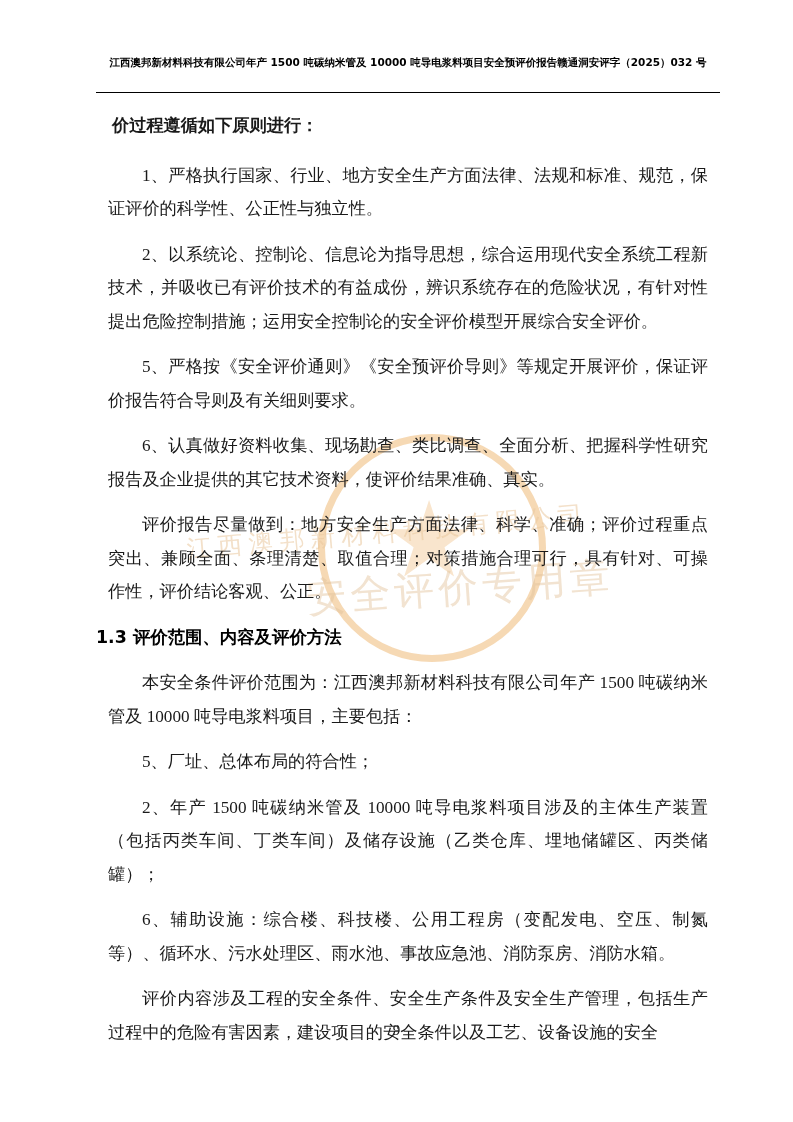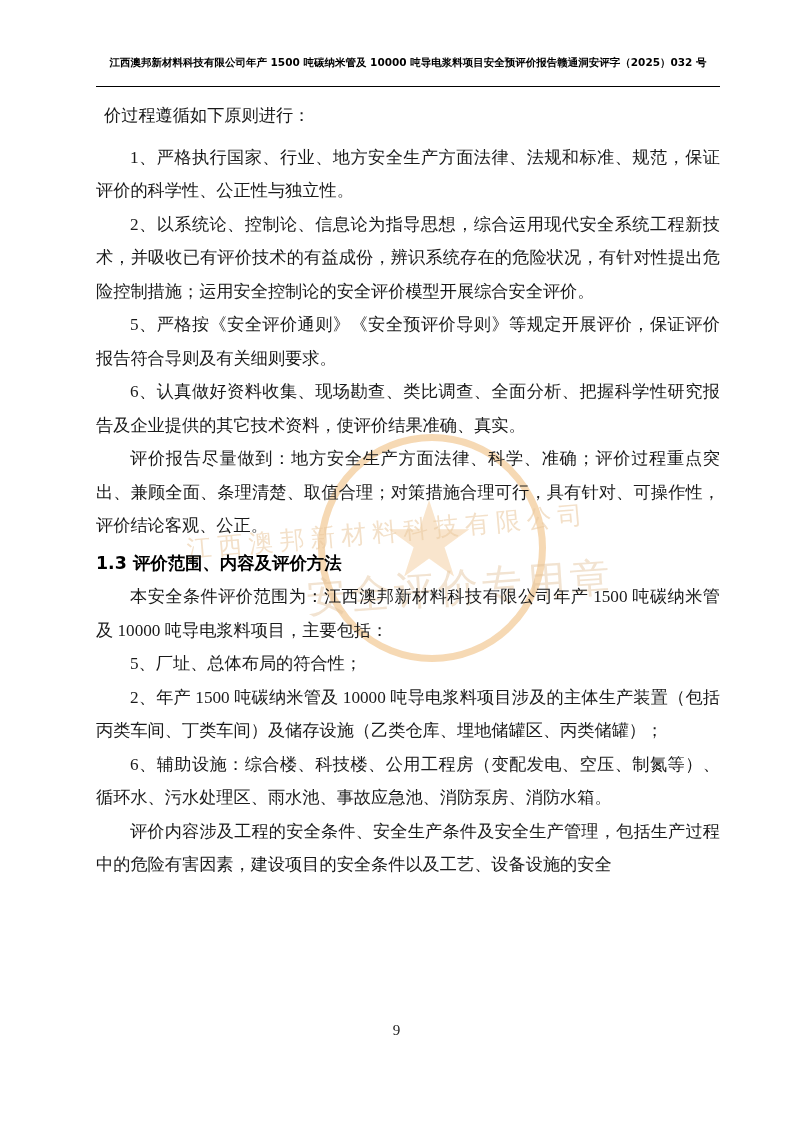--- a/index.html
+++ b/index.html
@@ -22,37 +22,38 @@
     top: 56px;
     width: 624px;
   }
   .header {
     font-family: "DejaVu Sans", "Liberation Sans", sans-serif;
     font-size: 10.5px;
     letter-spacing: 0px;
     color: #000;
     text-align: center;
     white-space: nowrap;
-    padding-bottom: 16px;
+    padding-bottom: 22px;
     border-bottom: 1.2px solid #000;
     font-weight: 600;
   }
   .body-text {
     margin-top: 12px;
     font-size: 17.2px;
     line-height: 33.5px;
     text-align: justify;
     color: #1a1a1a;
   }
   p.para {
-    margin: 8px;
+    margin: 16px;
     text-indent: 0;
+    font-weight: bold;
   }
   p.indent {
-    margin: 0;
+    margin: 12px;
     text-indent: 34px;
   }
   h3.section {
     margin: 4px 0 0 0;
     font-family: "DejaVu Sans", "Liberation Sans", sans-serif;
     font-size: 17.4px;
     font-weight: bold;
     line-height: 33.5px;
     color: #000;
   }

